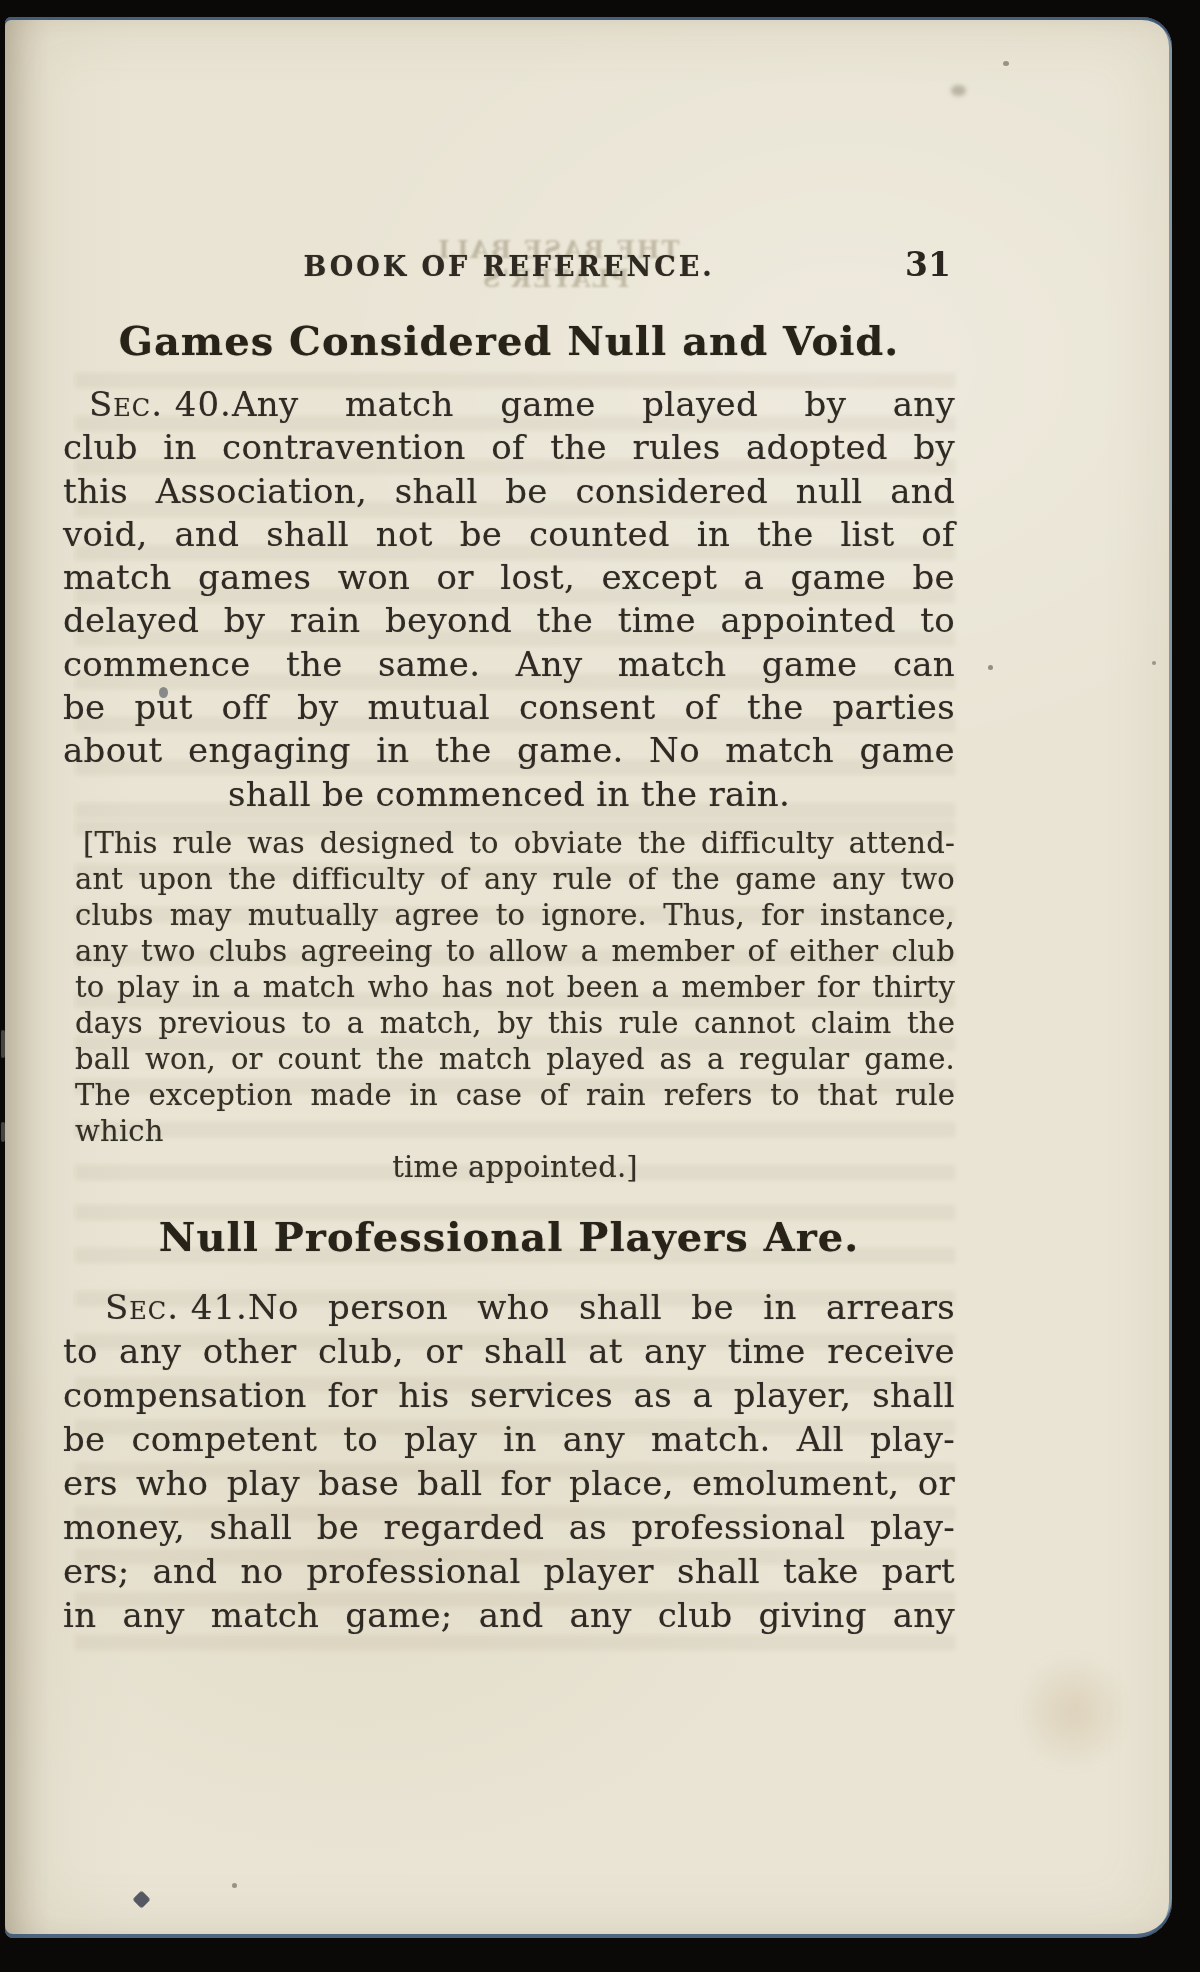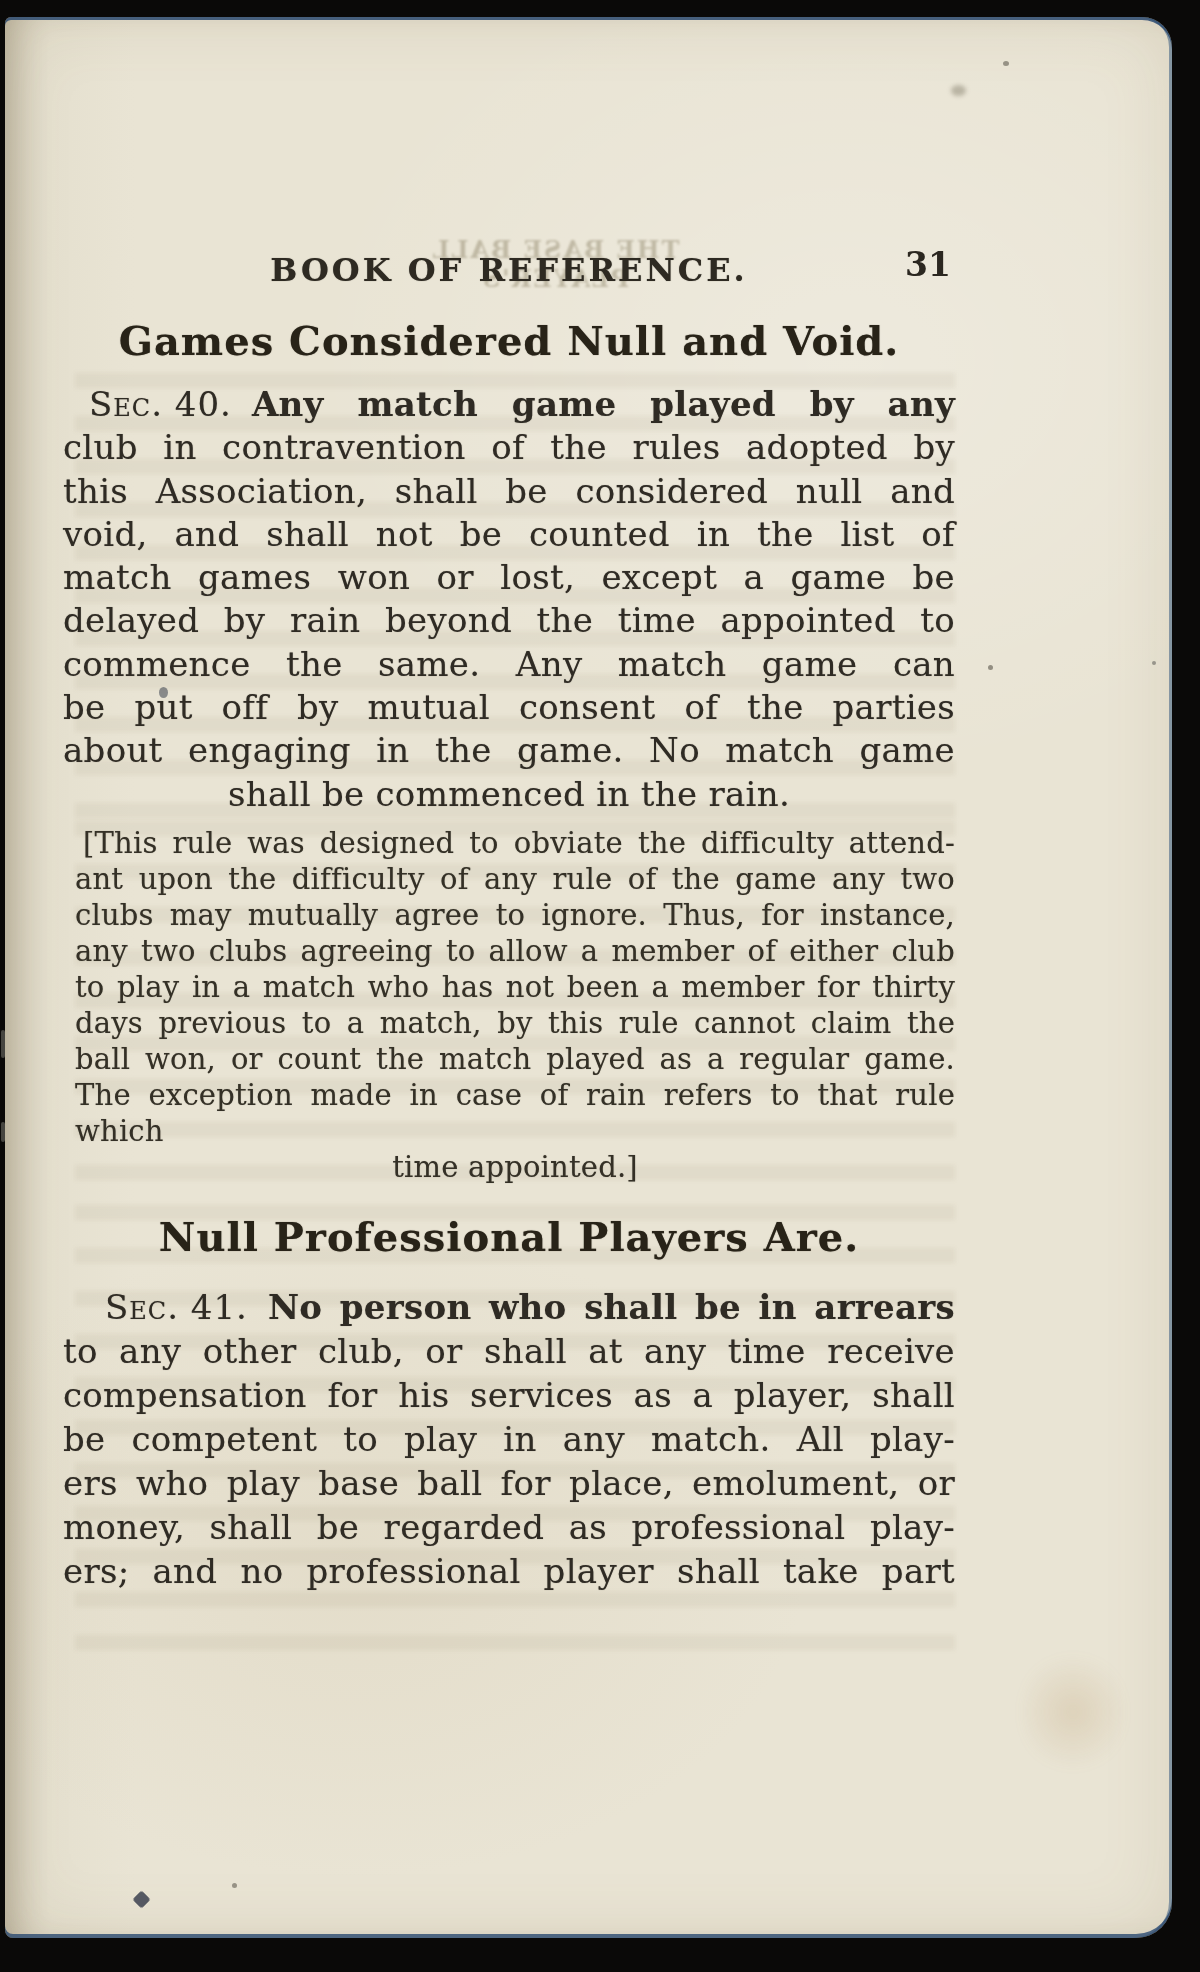--- a/index.html
+++ b/index.html
@@ -14,39 +14,39 @@
         border-radius:6px 30px 36px 8px;
         box-shadow: inset 0 3px 0 rgba(43,74,112,0.85),
                     inset 0 -4px 0 rgba(43,74,112,0.8),
                     inset -3px 0 0 rgba(58,92,130,0.55),
                     inset 0 0 70px rgba(125,105,65,0.14),
                     inset 22px 0 34px -16px rgba(90,75,45,0.28);}
   
   .column{position:absolute;left:58px;top:0;width:892px;height:100%;color:#2f2b24;}
   .running-row{position:absolute;left:0;right:0;top:234px;height:40px;}
   .running-title{position:absolute;left:0;right:0;text-align:center;
-        font-weight:bold;font-size:32px;letter-spacing:3px;color:#2e2a22;
+        font-weight:bold;font-size:27px;letter-spacing:3px;color:#2e2a22;
         text-shadow:0 0 1px rgba(46,42,34,0.5);}
   .page-num{position:absolute;right:4px;top:-6px;font-weight:bold;font-size:33px;color:#2b2720;}
   .headline{position:absolute;left:0;right:0;margin:0;text-align:center;
         font-weight:bold;font-size:40px;letter-spacing:1px;color:#282318;
         text-shadow:0 0 1px rgba(40,35,24,0.55);}
   .h1{top:300px;}
   .h2{top:1196px;}
   .bodyblock{position:absolute;left:0;right:0;font-size:34px;color:#2f2b24;
         text-shadow:0 0 1px rgba(47,43,36,0.4);letter-spacing:0.3px;}
   .body40{top:366px;line-height:43.3px;}
   .body41{top:1268px;line-height:44px;}
   .note{position:absolute;left:12px;right:0;top:808px;font-size:29px;line-height:36px;
         color:#343026;text-shadow:0 0 1px rgba(52,48,38,0.35);letter-spacing:0.2px;}
   .line{white-space:nowrap;}
   .jl{white-space:normal;text-align:justify;text-align-last:justify;}
   .ll{white-space:normal;text-align:center;}
   .first{display:flex;}
-  .first .rest{flex:1;text-align:justify;text-align-last:justify;margin-left:20px;white-space:normal;font-weight:bold;}
+  .first .rest{flex:1;text-align:justify;text-align-last:justify;white-space:normal;}
   .ind40{padding-left:26px;}
   .ind41{padding-left:42px;}
   .indnote{padding-left:8px;}
   .sc{font-variant-caps:small-caps;letter-spacing:1px;}
   
   .ghost-title{position:absolute;left:380px;top:218px;width:340px;text-align:center;
         transform:scaleX(-1);font-weight:bold;font-size:24px;letter-spacing:2px;
         color:rgba(112,100,68,0.34);filter:blur(1.1px);}
   .ghost-band{position:absolute;left:70px;width:880px;
         background:repeating-linear-gradient(180deg, rgba(122,108,78,0.075) 0 15px, rgba(122,108,78,0) 15px 43px);
@@ -127,20 +127,21 @@
         <div class="line first ind41">
           <span class="sc">Sec. 41.</span>
           <span class="rest">No person who shall be in arrears</span>
         </div>
         <div class="line jl">to any other club, or shall at any time receive</div>
         <div class="line jl">compensation for his services as a player, shall</div>
         <div class="line jl">be competent to play in any match.  All play-</div>
         <div class="line jl">ers who play base ball for place, emolument, or</div>
         <div class="line jl">money, shall be regarded as professional play-</div>
         <div class="line jl">ers; and no professional player shall take part</div>
+        <div class="line jl">in any match game; and any club giving any</div>
       </div>
 
     </div>
 
     <div class="speck sp-off"></div>
     <div class="speck sp-blot"></div>
     <div class="speck sp-stain"></div>
     <div class="speck sp-a"></div>
     <div class="speck sp-b"></div>
     <div class="speck sp-c"></div>

